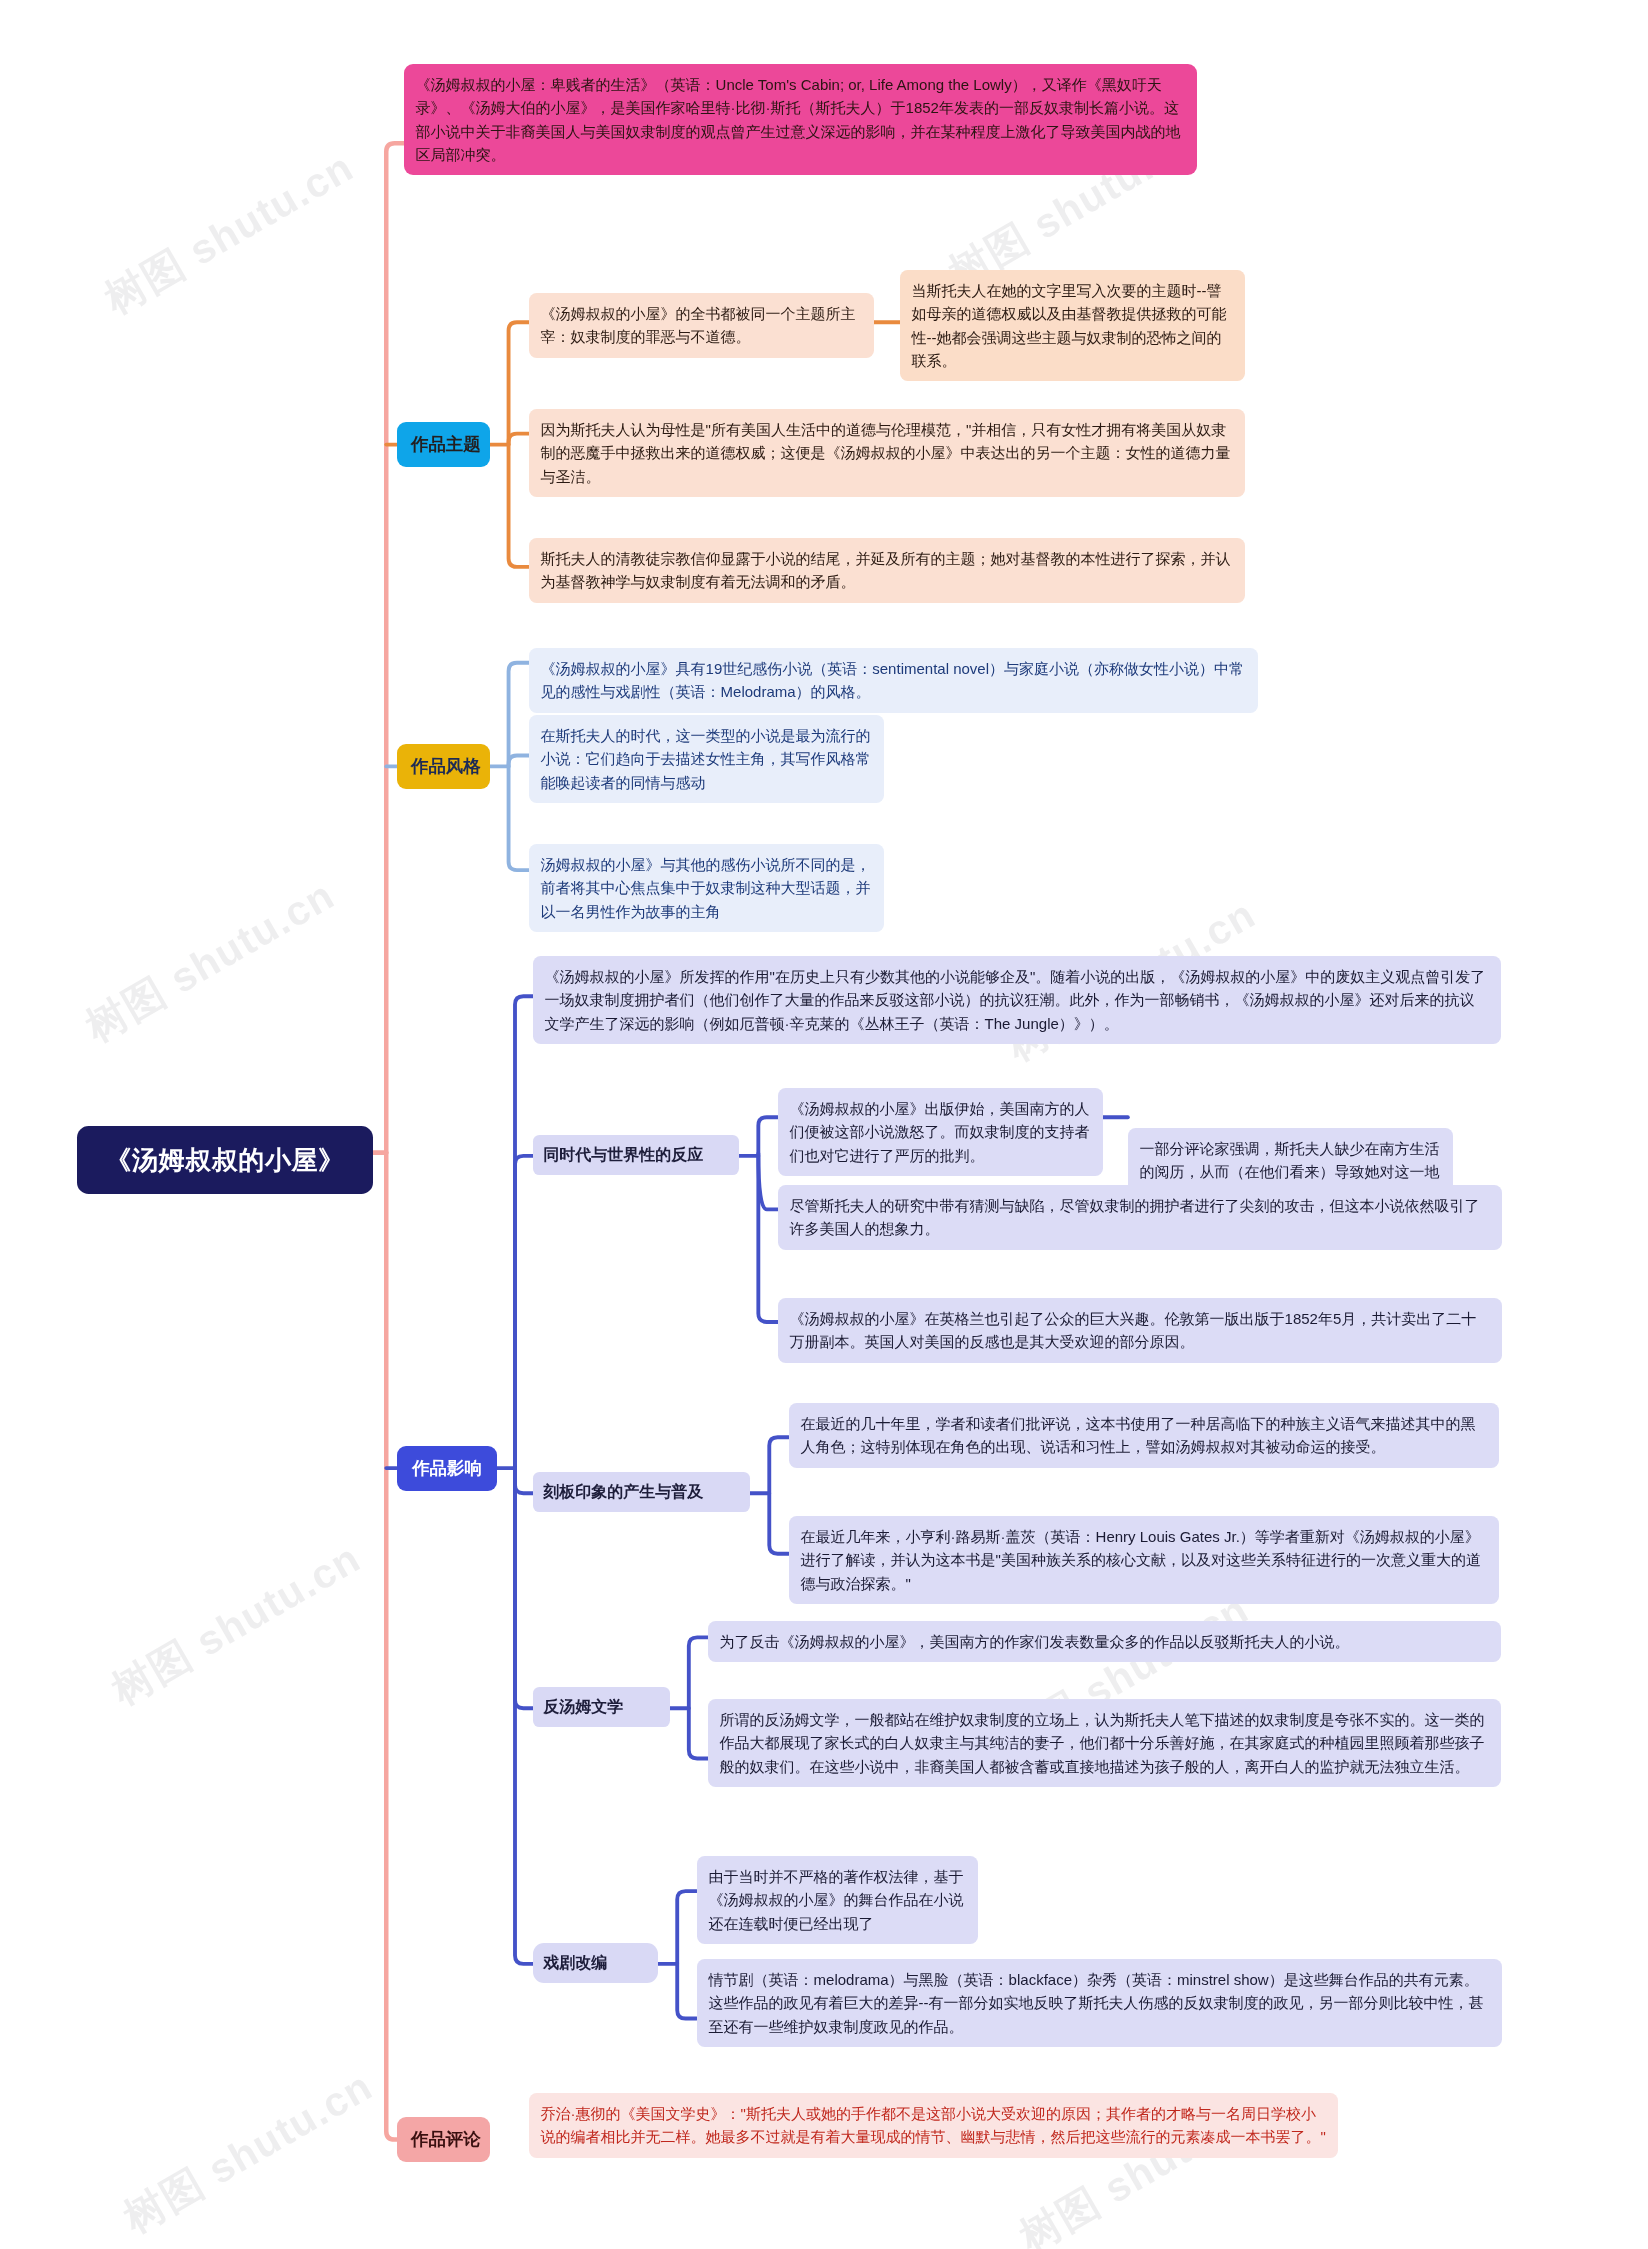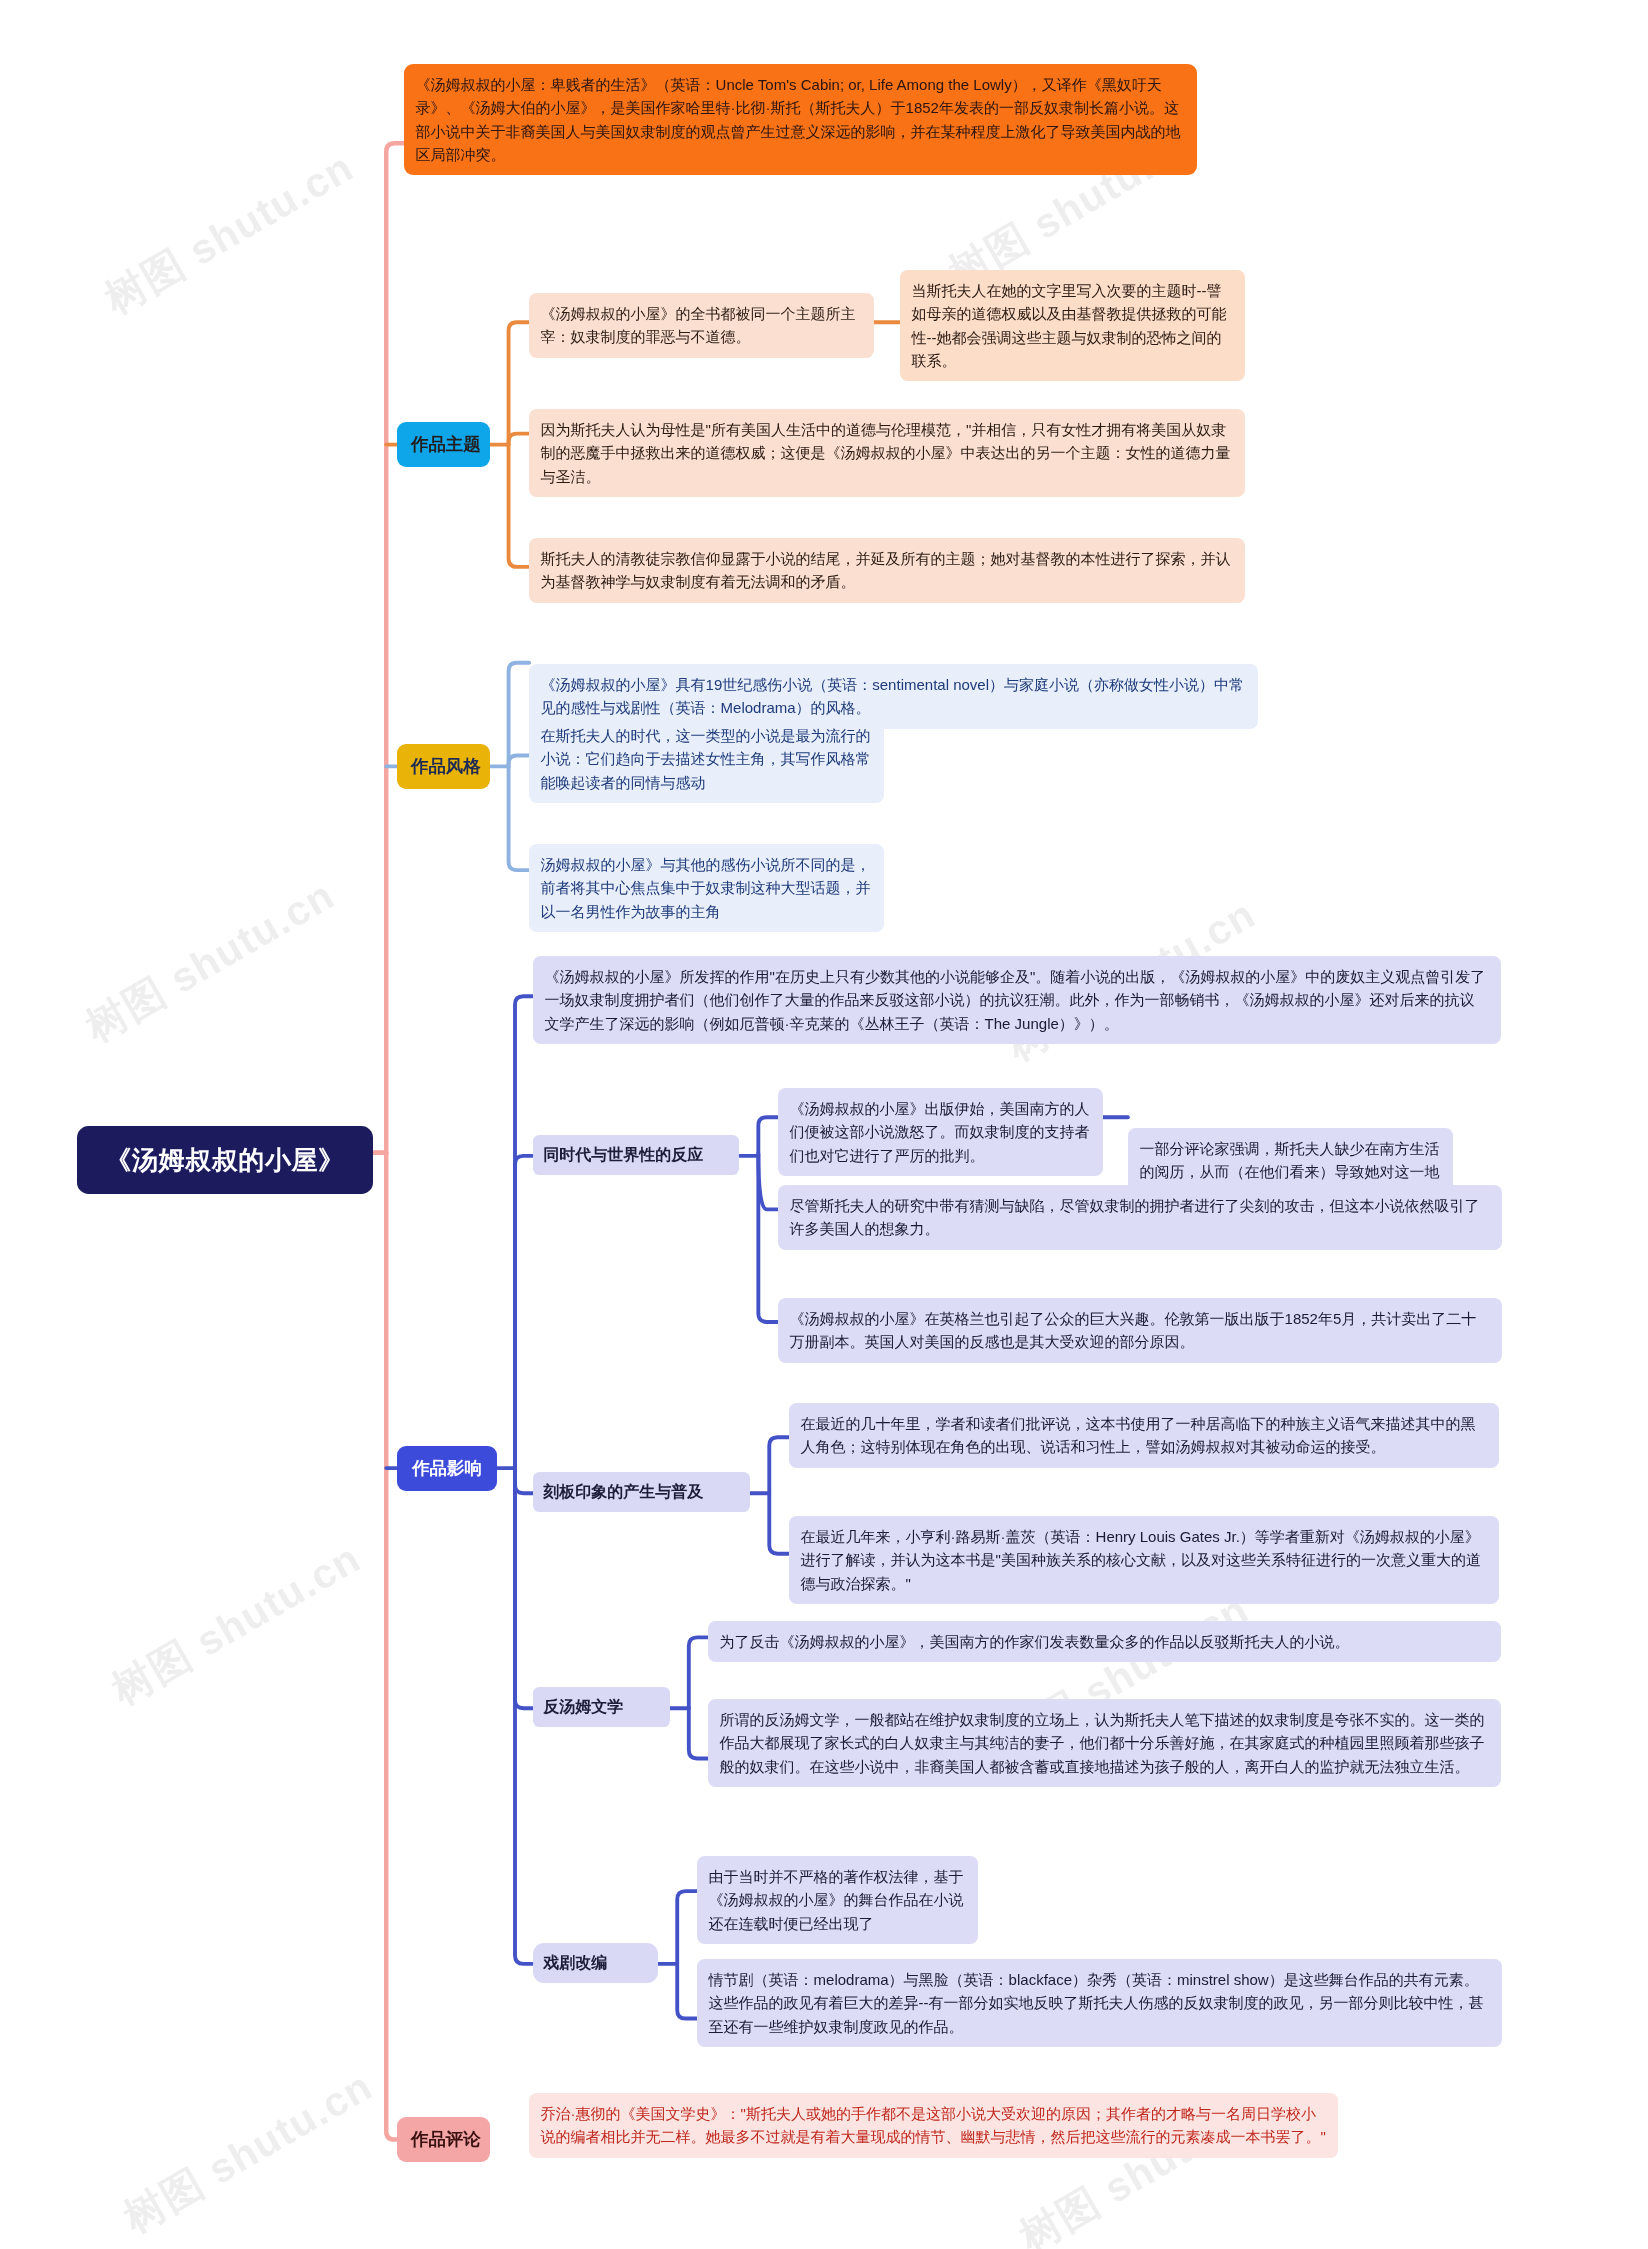--- a/index.html
+++ b/index.html
@@ -65,21 +65,21 @@
   .sub {
     font-size: 16px;
     font-weight: 700;
     border-radius: 6.4px;
     padding: 7.7px 10.3px;
     white-space: nowrap;
   }
   .s-impact { background:#d9d9f5; color:#1d1d3a; }
 
   .leaf { font-size: 15px; }
-  .l-top    { background:#f97316; color:#2b1412; border-radius:9px; }
+  .l-top    { background:#ec4899; color:#2b1412; border-radius:9px; }
   .l-theme  { background:#fbe0d2; color:#2b1a12; }
   .l-theme2 { background:#fbddc8; color:#2b1a12; }
   .l-style  { background:#e8eefa; color:#1d3a7a; }
   .l-impact { background:#dcdcf6; color:#1a1a33; }
   .l-review { background:#fbe4e2; color:#c0271c; }
 </style>
 </head>
 <body>
 
 <div id="canvas">
@@ -144,21 +144,21 @@
 
   <div class="node leaf l-theme" style="left:529px; top:293px; width:345px;">《汤姆叔叔的小屋》的全书都被同一个主题所主宰：奴隶制度的罪恶与不道德。</div>
   <div class="node leaf l-theme2" style="left:900px; top:270px; width:345px;">当斯托夫人在她的文字里写入次要的主题时--譬如母亲的道德权威以及由基督教提供拯救的可能性--她都会强调这些主题与奴隶制的恐怖之间的联系。</div>
 
   <div class="node leaf l-theme" style="left:529px; top:409px; width:716px;">因为斯托夫人认为母性是"所有美国人生活中的道德与伦理模范，"并相信，只有女性才拥有将美国从奴隶制的恶魔手中拯救出来的道德权威；这便是《汤姆叔叔的小屋》中表达出的另一个主题：女性的道德力量与圣洁。</div>
 
   <div class="node leaf l-theme" style="left:529px; top:538px; width:716px;">斯托夫人的清教徒宗教信仰显露于小说的结尾，并延及所有的主题；她对基督教的本性进行了探索，并认为基督教神学与奴隶制度有着无法调和的矛盾。</div>
 
   <div class="node branch b-style" style="left:397px; top:744px; width:93px;">作品风格</div>
 
-  <div class="node leaf l-style" style="left:529px; top:664px; width:729px;">《汤姆叔叔的小屋》具有19世纪感伤小说（英语：sentimental novel）与家庭小说（亦称做女性小说）中常见的感性与戏剧性（英语：Melodrama）的风格。</div>
+  <div class="node leaf l-style" style="left:529px; top:648px; width:729px;">《汤姆叔叔的小屋》具有19世纪感伤小说（英语：sentimental novel）与家庭小说（亦称做女性小说）中常见的感性与戏剧性（英语：Melodrama）的风格。</div>
 
   <div class="node leaf l-style" style="left:529px; top:715px; width:355px;">在斯托夫人的时代，这一类型的小说是最为流行的小说：它们趋向于去描述女性主角，其写作风格常能唤起读者的同情与感动</div>
 
   <div class="node leaf l-style" style="left:529px; top:844px; width:355px;">汤姆叔叔的小屋》与其他的感伤小说所不同的是，前者将其中心焦点集中于奴隶制这种大型话题，并以一名男性作为故事的主角</div>
 
   <div class="node branch b-impact" style="left:397px; top:1446px; width:100px;">作品影响</div>
 
   <div class="node leaf l-impact" style="left:533px; top:956px; width:968px;">《汤姆叔叔的小屋》所发挥的作用"在历史上只有少数其他的小说能够企及"。随着小说的出版，《汤姆叔叔的小屋》中的废奴主义观点曾引发了一场奴隶制度拥护者们（他们创作了大量的作品来反驳这部小说）的抗议狂潮。此外，作为一部畅销书，《汤姆叔叔的小屋》还对后来的抗议文学产生了深远的影响（例如厄普顿·辛克莱的《丛林王子（英语：The Jungle）》）。</div>
 
   <div class="node sub s-impact" style="left:533px; top:1135px; width:206px;">同时代与世界性的反应</div>

